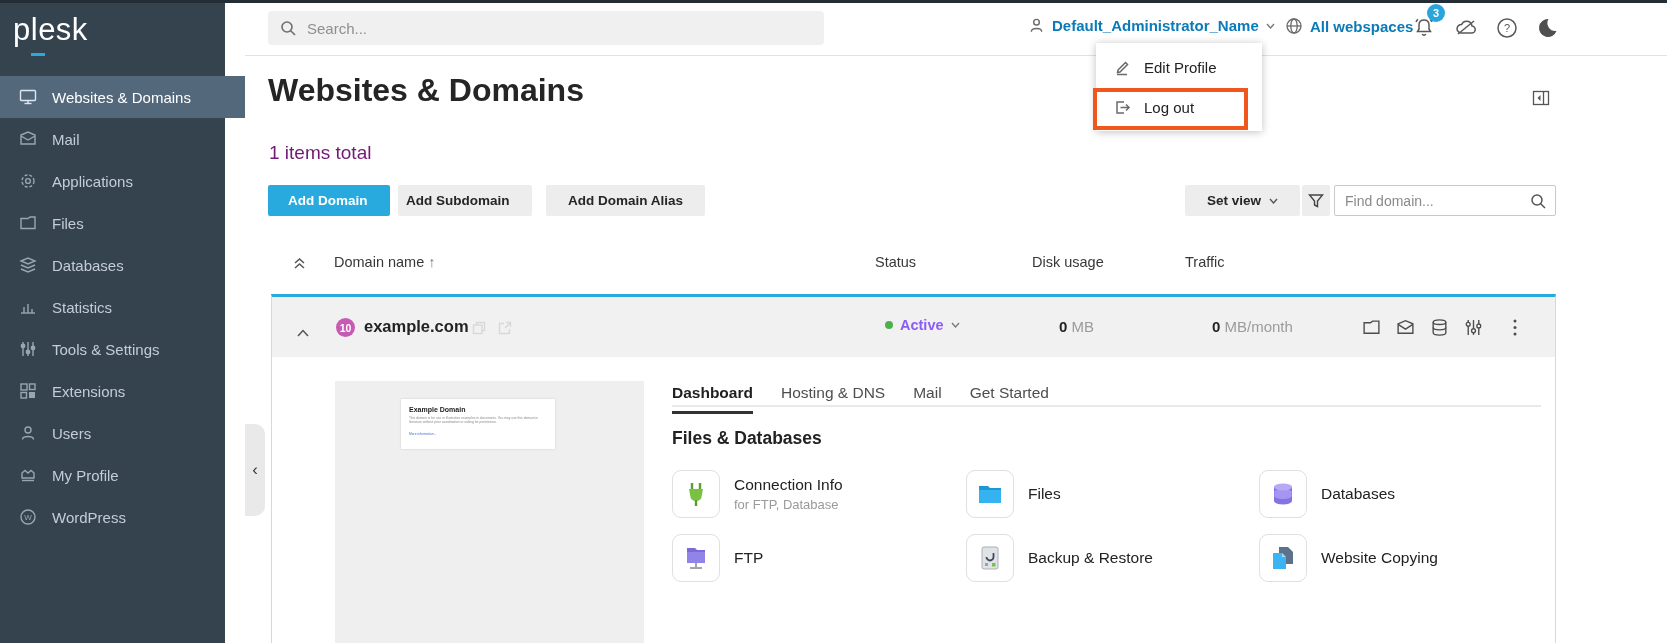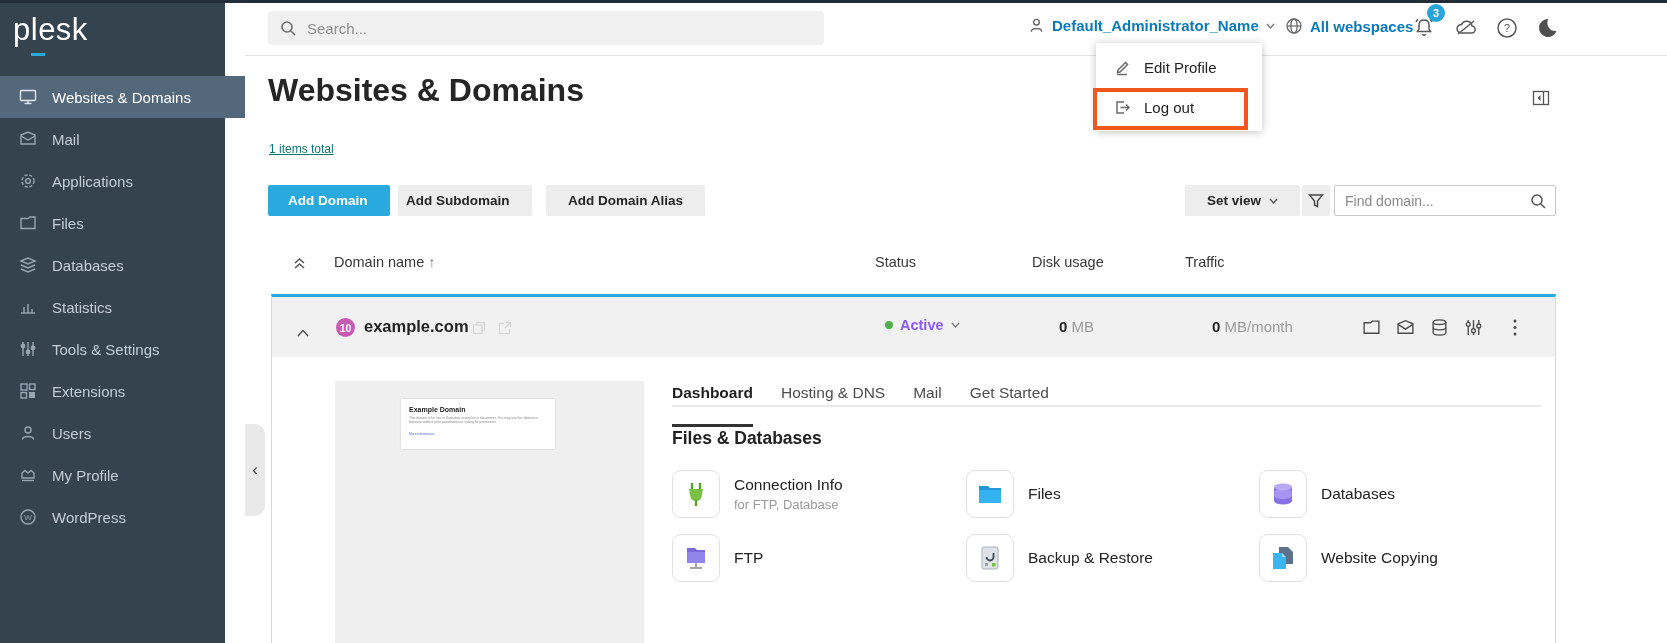--- a/index.html
+++ b/index.html
@@ -36,21 +36,21 @@
   .badge { position:absolute; left:1182px; top:4px; width:18px; height:18px; border-radius:50%; background:#29a5dc; color:#fff;
     font-size:11px; font-weight:700; display:flex; align-items:center; justify-content:center; z-index:5; }
 
   .dropdown { position:absolute; left:851px; top:43px; width:166px; background:#fff; box-shadow:0 1px 8px rgba(0,0,0,.25); z-index:30; padding:4px 0; }
   .dd-item { height:40px; display:flex; align-items:center; padding-left:18px; gap:13px; font-size:15px; color:#222; cursor:pointer; }
   .dd-item svg { stroke:#6a6a6a; fill:none; stroke-width:1.5; }
   .orange-box { position:absolute; left:-3px; top:45px; width:155px; height:42px; border:4px solid #f0571c; z-index:31; pointer-events:none; }
 
   .page-title { position:absolute; left:23px; top:72px; font-size:32px; font-weight:700; color:#252525; }
   .panel-toggle { position:absolute; left:1287px; top:89px; width:18px; height:18px; cursor:pointer; }
-  .items-total { position:absolute; left:24px; top:142px; font-size:12px; color:#0f766e;text-decoration:underline; }
+  .items-total { position:absolute; left:24px; top:142px; font-size:19px; color:#701a75; }
 
   .btn { position:absolute; top:185px; height:31px; border:none; border-radius:2px; font-size:13.5px; font-weight:700;
     font-family:"Liberation Sans",sans-serif; display:flex; align-items:center; padding:0 22px; cursor:pointer; color:#262626; background:#ededed; }
   .btn.primary { background:#28aade; color:#fff;padding-left:20px; }
   .btn .chev { margin-left:8px; }
   .filter-btn { position:absolute; left:1057px; top:185px; width:28px; height:31px; background:#ededed; border-radius:2px;
     display:flex; align-items:center; justify-content:center; cursor:pointer; }
   .find-box { position:absolute; left:1089px; top:185px; width:222px; height:31px; border:1px solid #c9c9c9; border-radius:2px; background:#fff; }
   .find-box input { position:absolute; left:10px; top:0; width:180px; height:29px; border:none; outline:none; font-size:14px; color:#333; font-family:"Liberation Sans",sans-serif; }
   .find-box input::placeholder { color:#8a8a8a; }
@@ -79,21 +79,21 @@
   .row-actions .ra { width:19px; height:19px; cursor:pointer; }
   .row-actions svg { stroke:#4c4c4c; fill:none; stroke-width:1.3; }
 
   .thumb { position:absolute; left:63px; top:84px; width:309px; height:265px; background:#efefef; cursor:pointer; }
   .thumb-card { position:absolute; left:66px; top:18px; width:154px; height:50px; background:#fff; box-shadow:0 0 2px rgba(0,0,0,.15); padding:7px 8px; overflow:hidden; }
   .thumb-card h4 { font-size:7px; color:#222; margin-bottom:3px; }
   .thumb-body { font-size:6px; color:#8a8a8a; line-height:1.25; transform:scale(.55); transform-origin:0 0; width:180%; }
   .thumb-link { font-size:6px; color:#4a6fd8; transform:scale(.55); transform-origin:0 0; margin-top:1px; }
 
   .tabs { position:absolute; left:400px; top:87px; display:flex; gap:28px; }
-  .tab { font-size:15.5px; color:#4e4e4e; padding-bottom:22px; cursor:pointer; }
+  .tab { font-size:15.5px; color:#4e4e4e; padding-bottom:9px; cursor:pointer; }
   .tab.active { color:#1f1f1f; font-weight:700; border-bottom:3px solid #333; }
   .tabs-line { position:absolute; left:400px; top:108px; width:869px; height:2px; background:#e9e9e9; }
 
   .section-title { position:absolute; left:400px; top:131px; font-size:17.5px; font-weight:700; color:#222; }
 
   .tile { position:absolute; display:flex; align-items:center; gap:14px; cursor:pointer; }
   .tile-ico { width:48px; height:48px; border:1px solid #e0e0e0; border-radius:9px; background:#fff; display:flex; align-items:center; justify-content:center; }
   .tile-label { font-size:15.5px; color:#222; }
   .tile-sub { font-size:13px; color:#9a9a9a; margin-top:3px; }
 </style>

